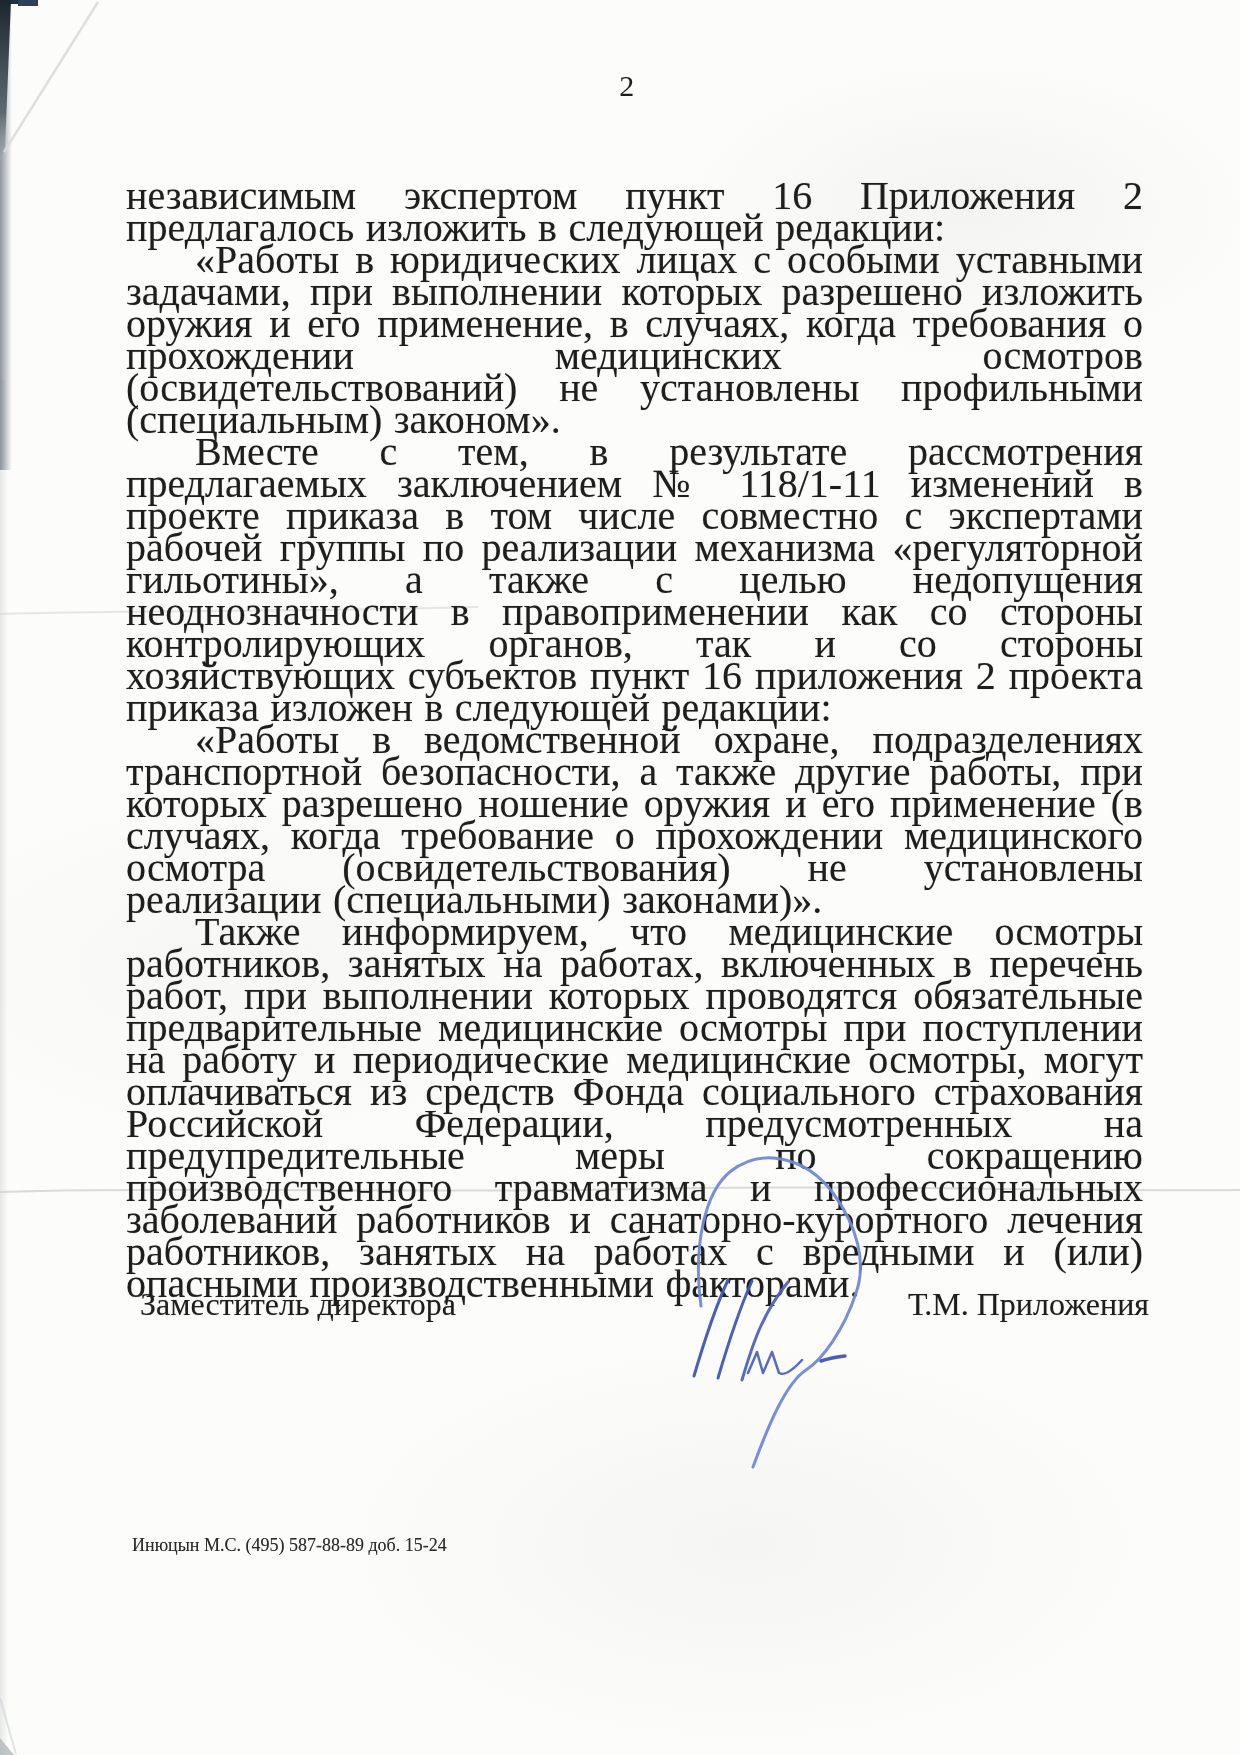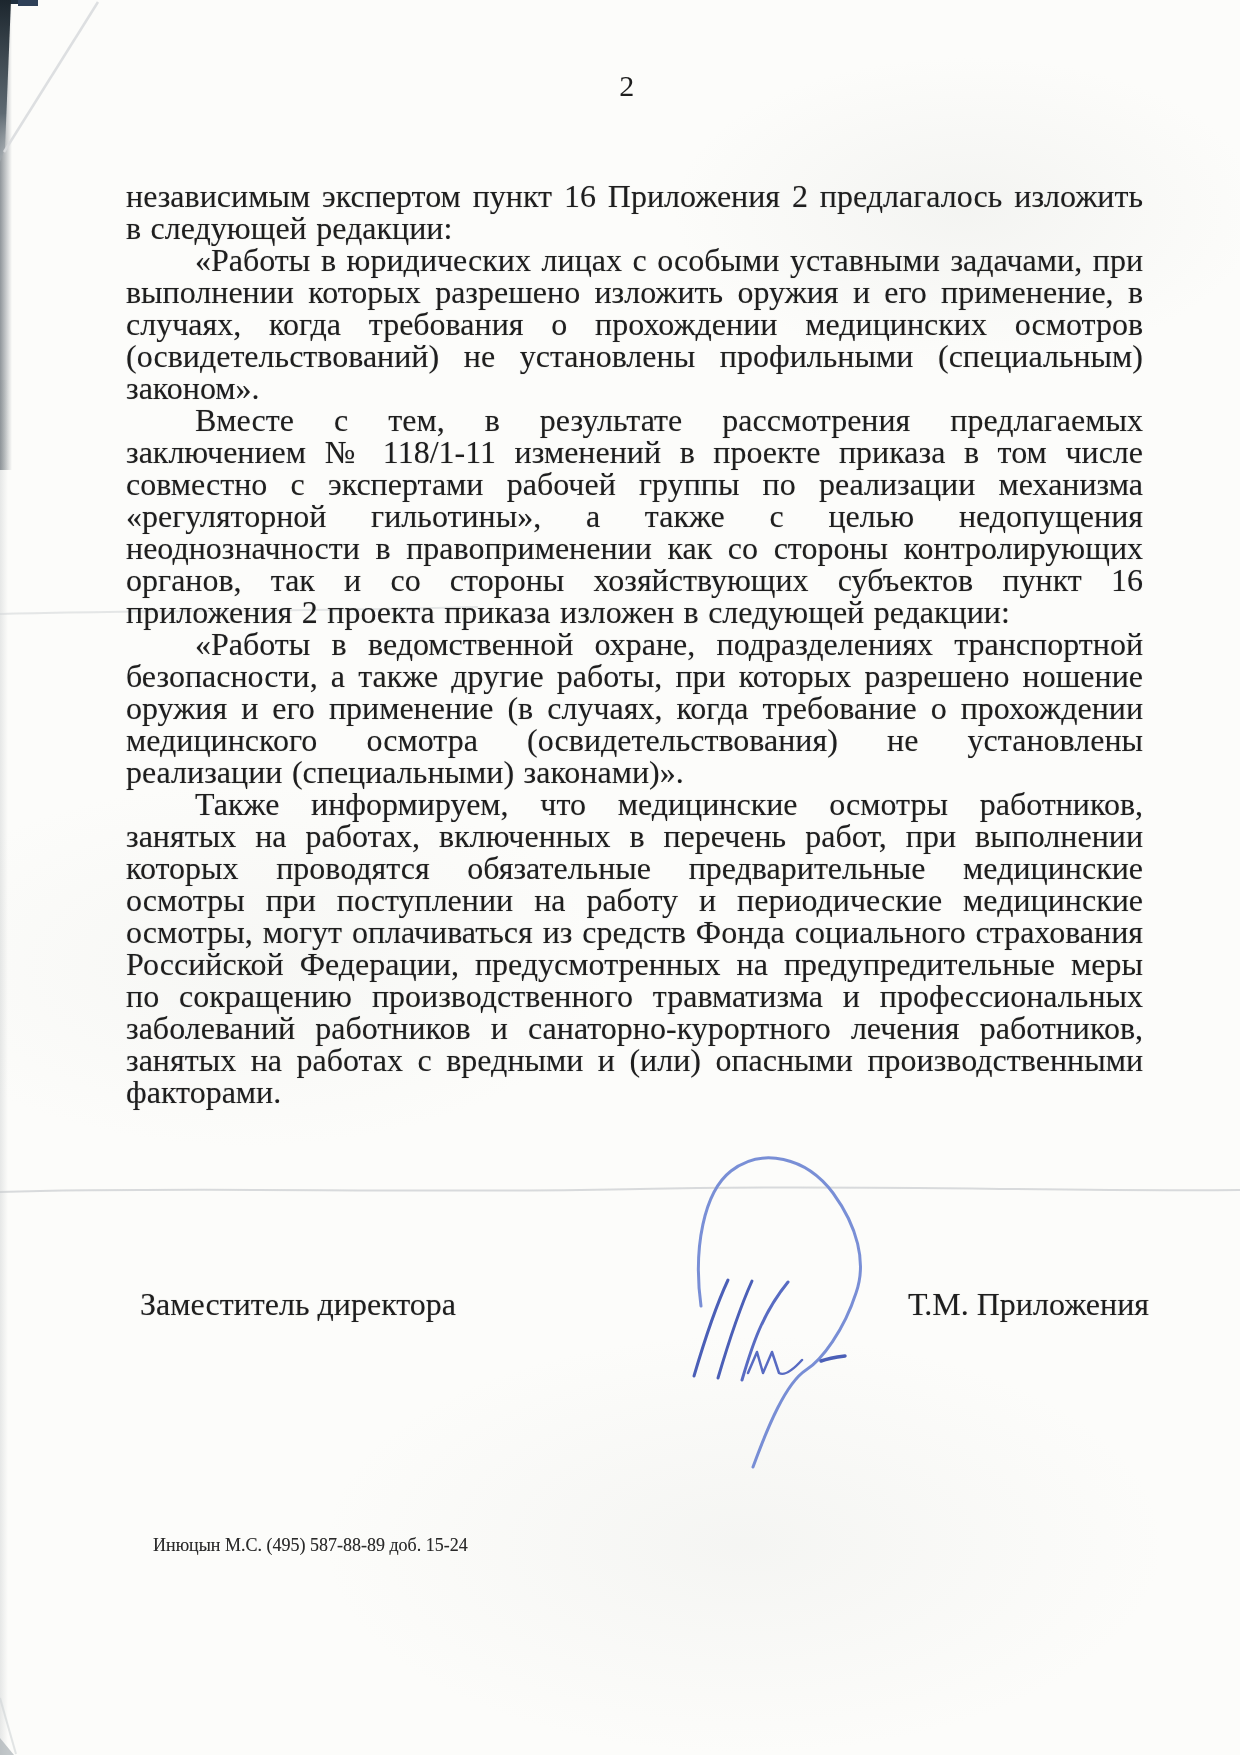--- a/index.html
+++ b/index.html
@@ -34,42 +34,41 @@
     background:linear-gradient(to right, rgba(130,138,144,.18), rgba(130,138,144,0));
     pointer-events:none;
   }
   .pagenum{
     position:absolute;top:71px;left:562px;width:130px;
     font-size:30px;line-height:30px;text-align:center;
     letter-spacing:.5px;
   }
   .body-text{
     position:absolute;left:126px;top:180px;width:1017px;
-    font-size:32px;line-height:32px;
+    font-size:40px;line-height:32px;
     text-align:justify;
     text-justify:inter-word;
     word-spacing:1.5px;
     text-shadow:0 0 1px rgba(30,30,30,.35);
   }
   .body-text p{margin:0;padding:0;}
   .body-text p.indent{text-indent:69px;}
   .sign-row{
     position:absolute;left:140px;top:1288px;width:1017px;
     display:flex;justify-content:space-between;align-items:flex-end;
     font-size:32px;line-height:32px;
     text-shadow:0 0 1px rgba(30,30,30,.35);
   }
   .sign-title{white-space:nowrap;}
   .signer-name{white-space:nowrap;padding-right:8px;}
   .footer-note{
     position:absolute;left:132px;top:1534px;
     font-size:18px;line-height:22px;
     color:#2a2a2a;
     text-shadow:0 0 .5px rgba(40,40,40,.4);
-    margin-left:21px;
   }
   .sig-svg{position:absolute;left:610px;top:1130px;width:300px;height:350px;}
   .artifact-svg{position:absolute;pointer-events:none;}
 </style>
 </head>
 <body>
 
 <div class="page">
 
   <div class="mottle"></div>

